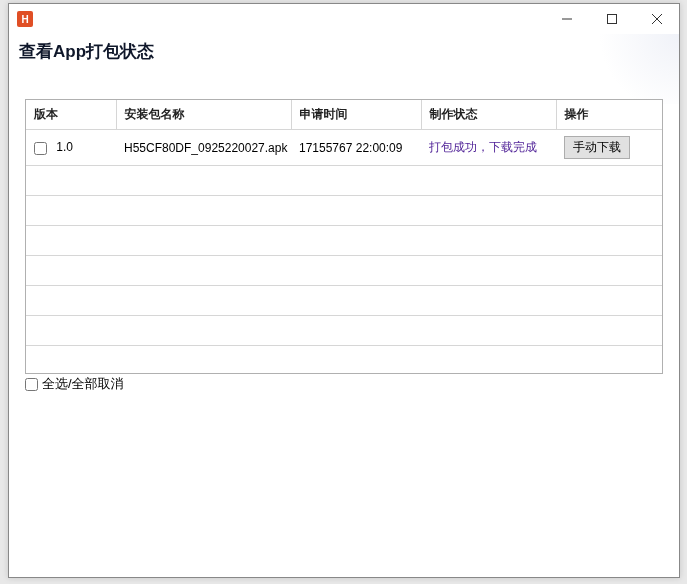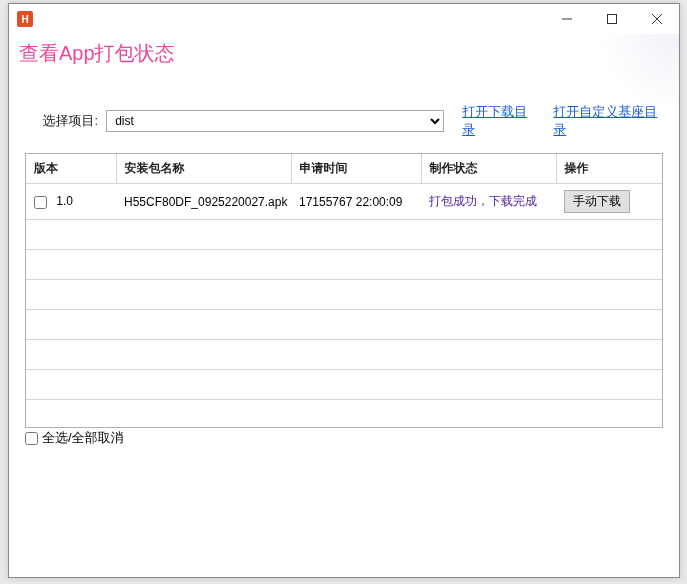--- a/index.html
+++ b/index.html
@@ -53,24 +53,24 @@
     width: 45px;
     height: 30px;
     display: flex;
     align-items: center;
     justify-content: center;
     font-size: 13px;
     color: #333;
     cursor: pointer;
   }
   .window-title {
-    font-size: 20px;
-    font-weight: normal;
+    font-size: 17px;
+    font-weight: bold;
     padding: 6px 10px 0 10px;
-    color: #ec4899;
+    color: #0f172a;
   }
   .corner-deco {
     position: absolute;
     top: 30px;
     right: 0;
     width: 90px;
     height: 70px;
     background: radial-gradient(circle at 100% 0%, #f0f2f8, #ffffff 70%);
     pointer-events: none;
   }
@@ -206,28 +206,20 @@
           </svg>
       </div>
     </div>
   </div>
 
   <div class="window-title">查看App打包状态</div>
   <div class="corner-deco"></div>
 
   <div class="content">
 
-    <div class="project-row">
-      <div class="project-label">选择项目:</div>
-      <select class="project-select">
-        <option>dist</option>
-      </select>
-      <span class="link">打开下载目录</span>
-      <span class="link">打开自定义基座目录</span>
-    </div>
 
     <div class="table-wrap">
       <table class="grid">
         <colgroup>
           <col class="col-version">
             <col class="col-pkg">
             <col class="col-time">
             <col class="col-status">
             <col class="col-action">
         </colgroup>

